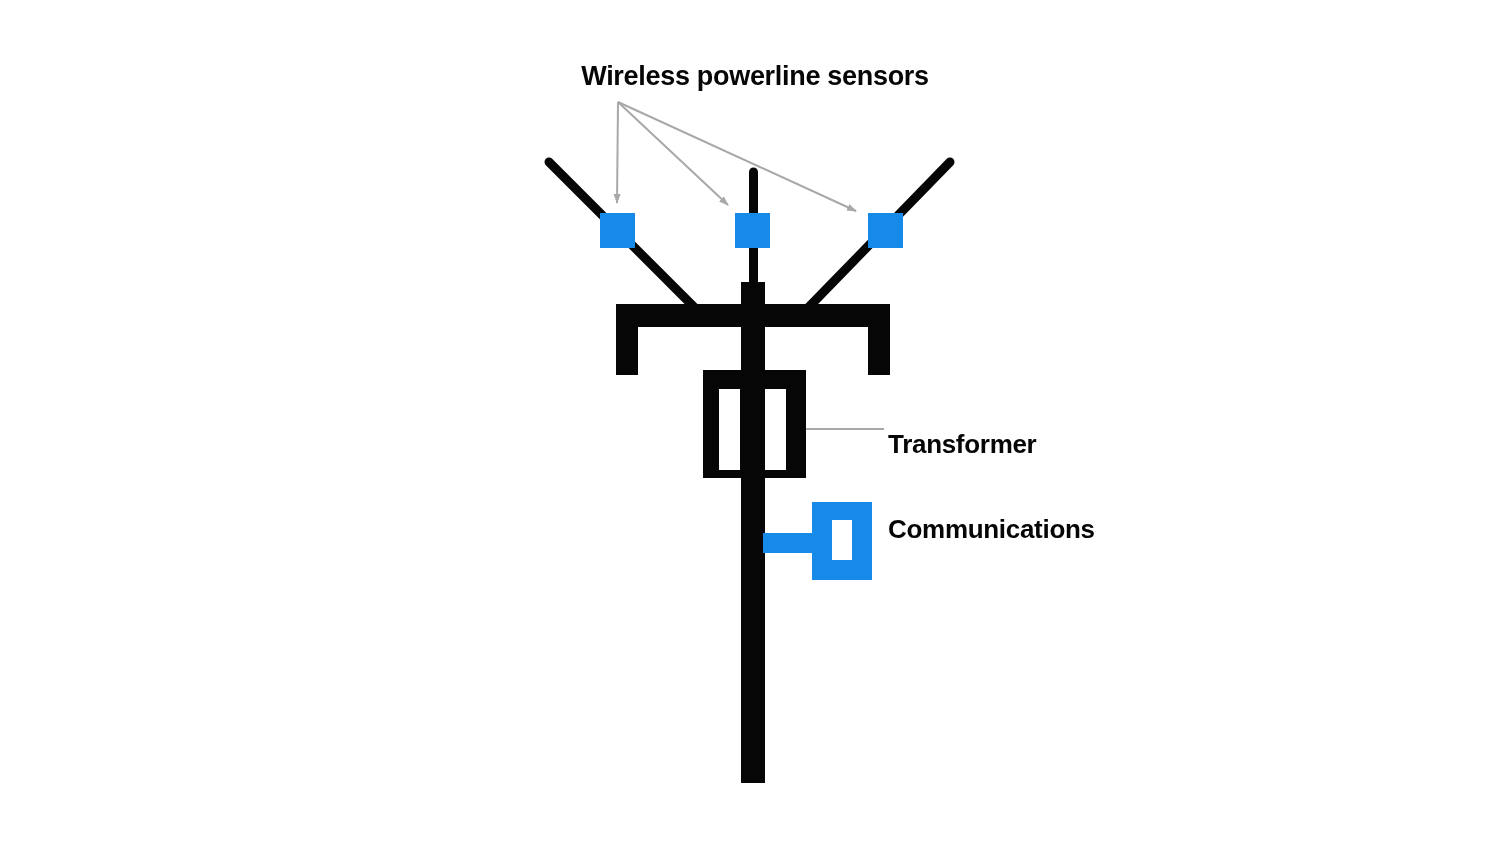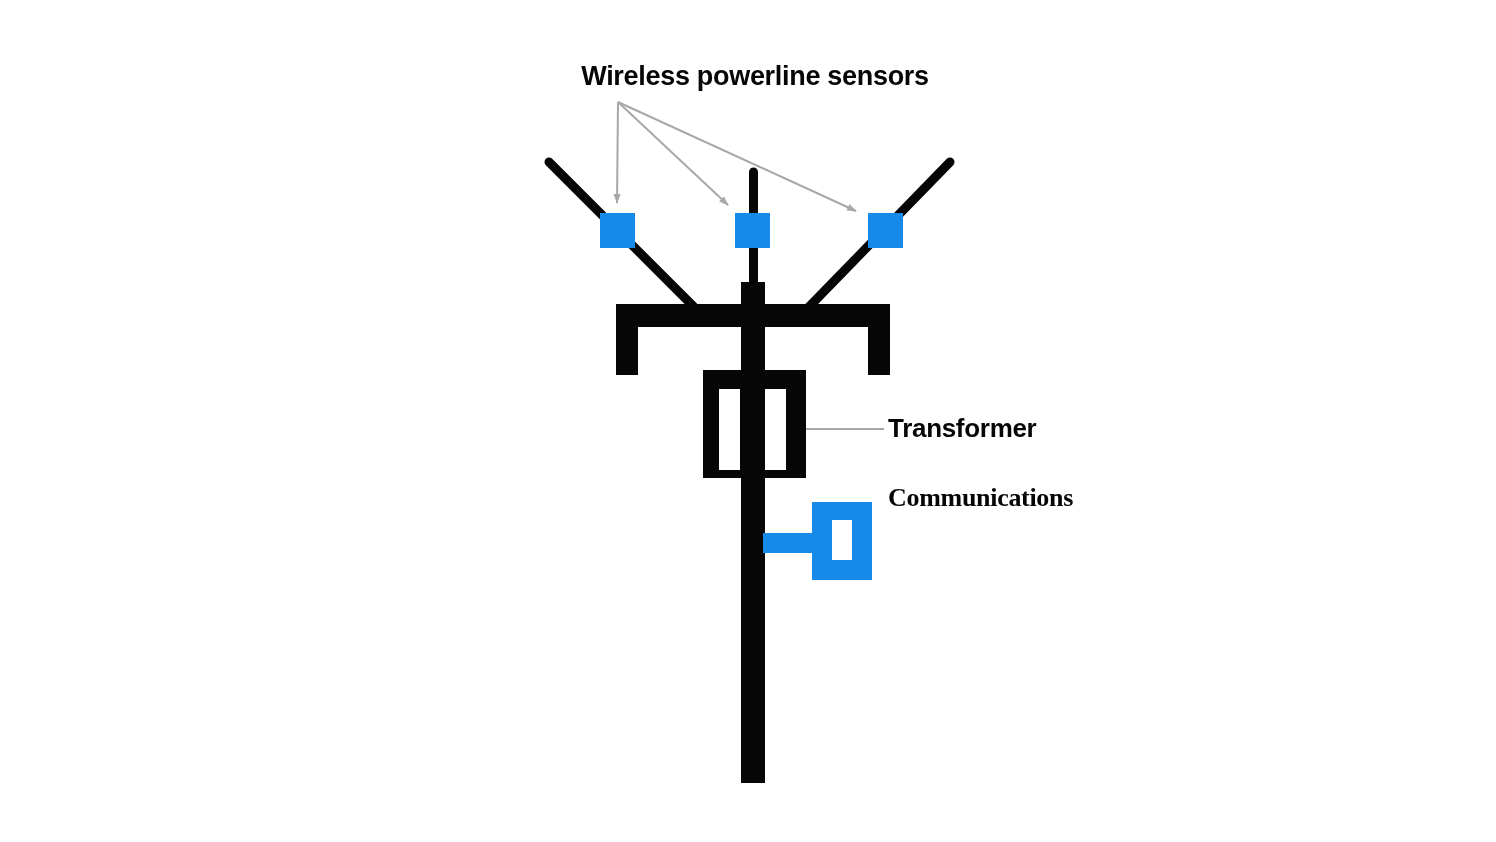--- a/index.html
+++ b/index.html
@@ -54,22 +54,22 @@
   .transformer-body { left: 703px; top: 370px; width: 103px; height: 108px; }
   .transformer-window-left  { left: 719px; top: 389px; width: 21px; height: 81px; }
   .transformer-window-right { left: 765px; top: 389px; width: 21px; height: 81px; }
 
   
   .comm-arm    { left: 763px; top: 533px; width: 49px; height: 20px; }
   .comm-body   { left: 812px; top: 502px; width: 60px; height: 78px; }
   .comm-window { left: 832px; top: 520px; width: 20px; height: 40px; }
 
   
-  .transformer-label { left: 888px; top: 413px; text-align: center; }
-  .comm-label        { left: 888px; top: 482px; font-family: Liberation Serif, serif; }
+  .transformer-label { left: 888px; top: 429px; text-align: center; }
+  .comm-label        { left: 888px; top: 514px; }
 </style>
 </head>
 <body>
 
 <div class="canvas">
 
   <svg class="overlay" width="1496" height="842" viewBox="0 0 1496 842">
     <defs>
       <marker id="arrowhead" markerWidth="11" markerHeight="8" refX="9" refY="4" orient="auto" markerUnits="userSpaceOnUse">
         <polygon class="annot-head" points="0 0.5, 10 4, 0 7.5"></polygon>

